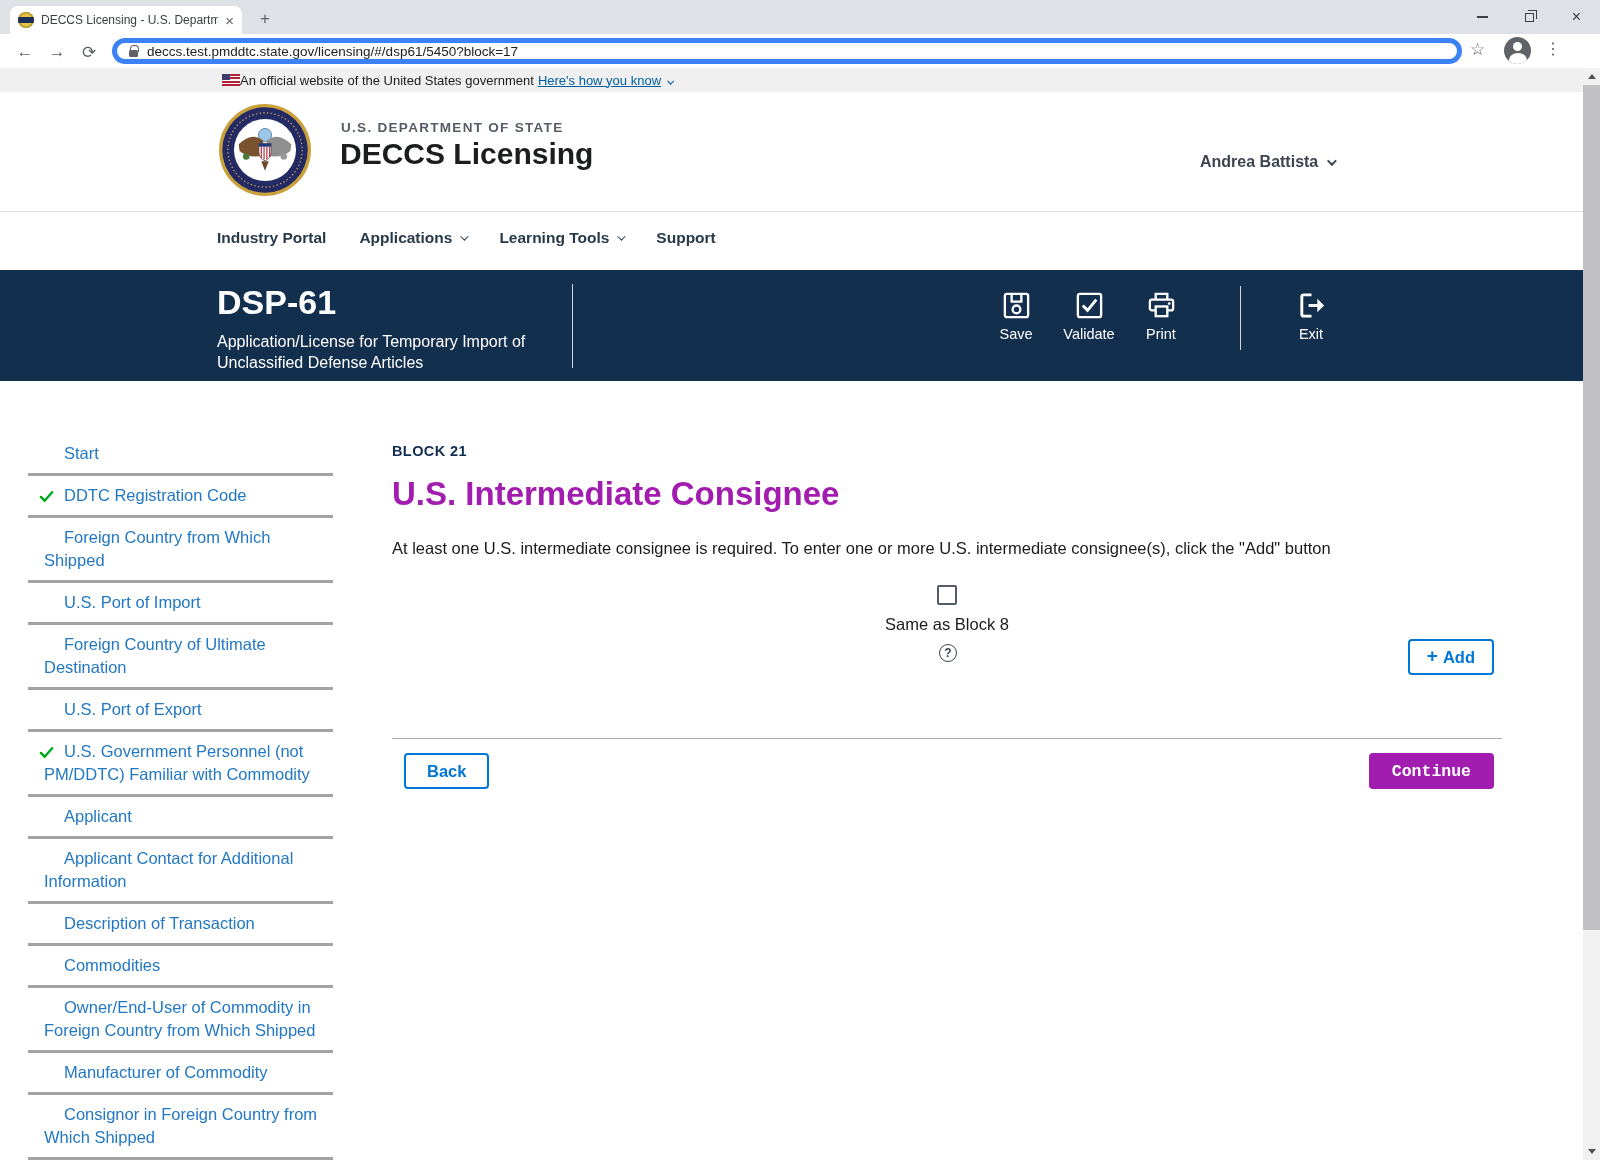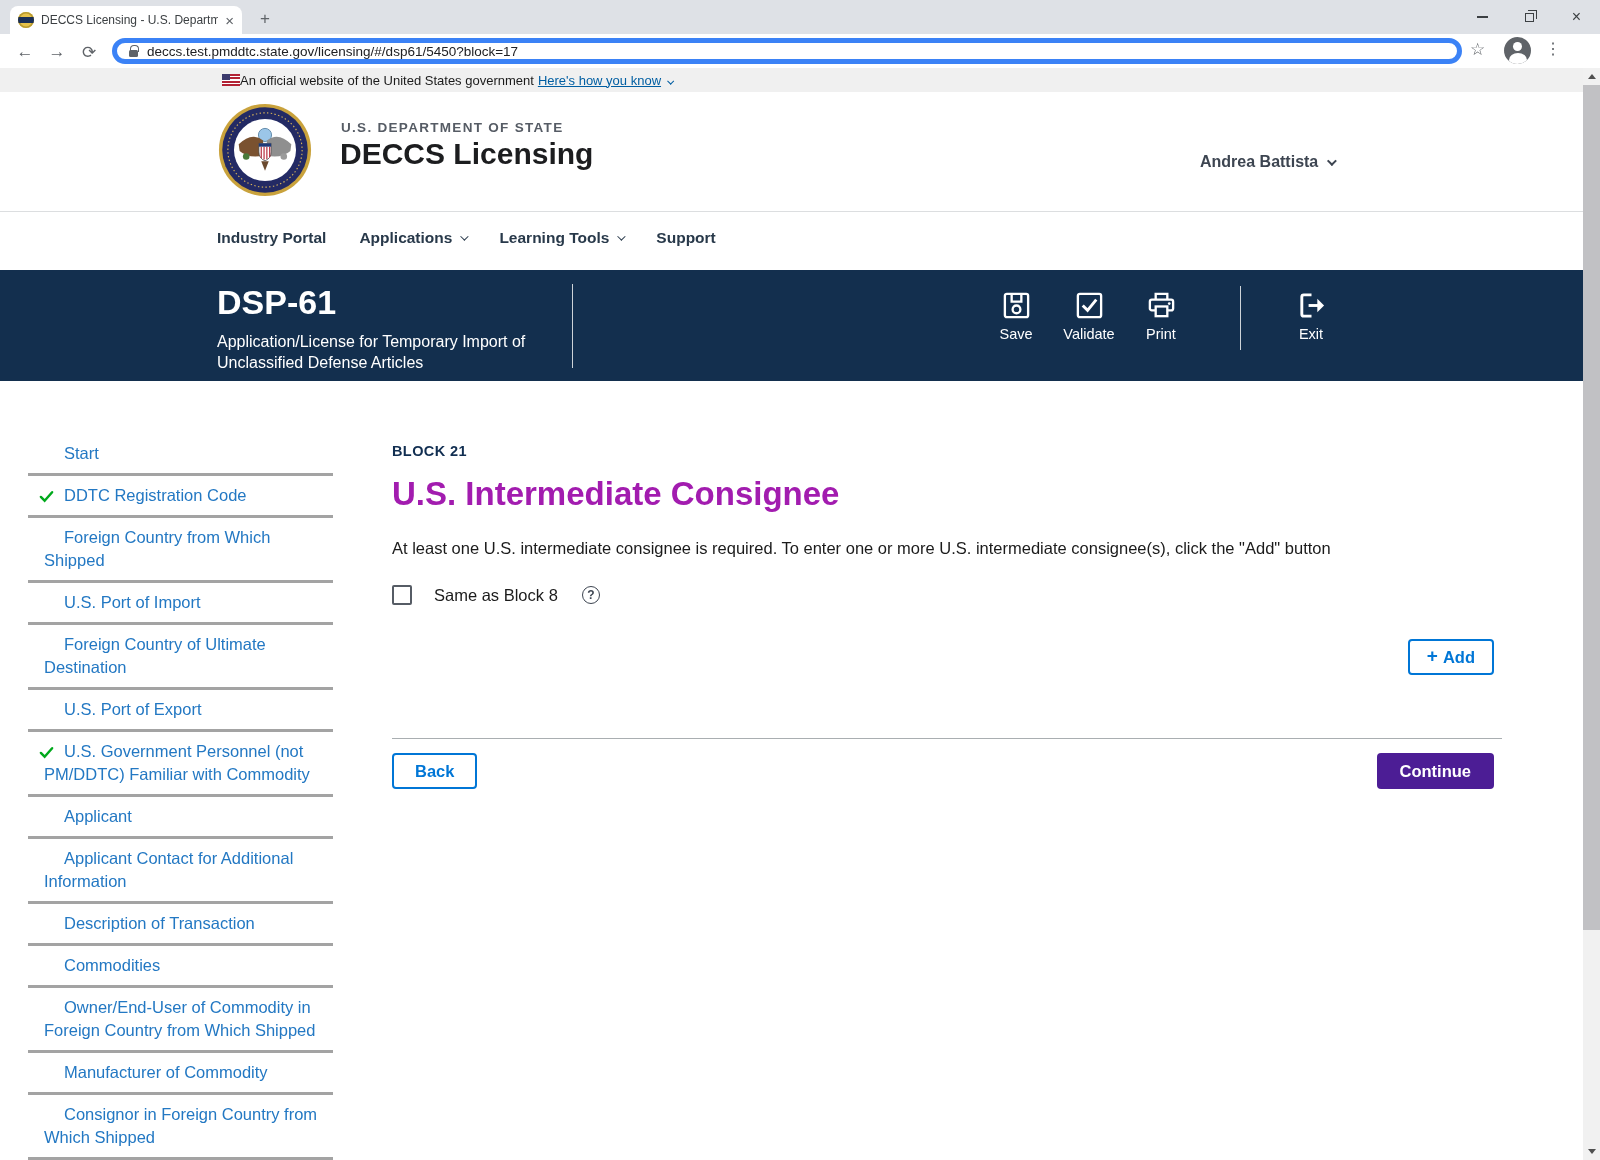--- a/index.html
+++ b/index.html
@@ -92,34 +92,34 @@
   .sideitem { display:block; position:relative; border-bottom:3px solid #a3a3a3;
               padding:8px 4px 8px 16px; text-indent:20px; font-size:16.5px; line-height:23px;
               color:#2378c3; text-decoration:none; cursor:pointer; }
   .check { position:absolute; left:11px; top:11px; text-indent:0; }
 
   
   .content { position:absolute; left:392px; top:443px; width:1110px; height:717px; }
   .block-label { font-size:14.5px; font-weight:bold; color:#112e51; letter-spacing:.4px; }
   .page-title { margin-top:16px; font-size:33px; font-weight:bold; color:#a21caf; }
   .instruction { margin-top:26px; font-size:16.5px; color:#1b1b1b; }
-  .cb-row { margin-top:27px; display:flex; align-items:center; gap:22px; }
+  .cb-row { margin-top:27px; display:flex; align-items:center; gap:10px;flex-direction:column; }
   .checkbox { width:20px; height:20px; border:2px solid #565c65; border-radius:2px; background:#fff; cursor:pointer; }
   .cb-label { font-size:16.5px; }
   .help { width:18px; height:18px; border:1.5px solid #3d4551; border-radius:50%; display:flex;
           align-items:center; justify-content:center; font-size:12px; font-weight:bold; color:#3d4551;
           margin-left:2px; cursor:pointer; }
   .btn { display:inline-flex; align-items:center; justify-content:center; height:36px; border-radius:4px;
          font-size:16.5px; font-weight:bold; cursor:pointer; font-family:"Liberation Sans",sans-serif; }
   .btn-outline { background:#fff; border:2px solid #0076d6; color:#0076d6; }
-  .btn-solid { background:#4c1d95; border:none; color:#fff; }
+  .btn-solid { background:#a21caf; border:none; color:#fff;font-family:Liberation Mono, monospace; }
   .add-btn { position:absolute; right:8px; top:196px; padding:0 17px; }
   .add-plus { font-size:19px; font-weight:bold; margin-right:5px; margin-top:-2px; }
   .rule { position:absolute; left:0; right:0; top:295px; height:1px; background:#a9aeb1; }
-  .back-btn { position:absolute; left:0; top:310px; padding:12px 21px; }
+  .back-btn { position:absolute; left:12px; top:310px; padding:12px 21px; }
   .continue-btn { position:absolute; right:8px; top:310px; padding:0 23px; }
 
   
   .scrollbar { position:absolute; right:0; top:68px; bottom:0; width:17px; background:#f1f1f1; }
   .sb-thumb { position:absolute; left:0; right:0; top:17px; height:845px; background:#c1c1c4; }
   .sb-up { position:absolute; left:4.5px; top:6px; width:0; height:0;
            border-left:4px solid transparent; border-right:4px solid transparent; border-bottom:5px solid #505050; }
   .sb-down { position:absolute; left:4.5px; bottom:6px; width:0; height:0;
            border-left:4px solid transparent; border-right:4px solid transparent; border-top:5px solid #505050; }
 </style>

